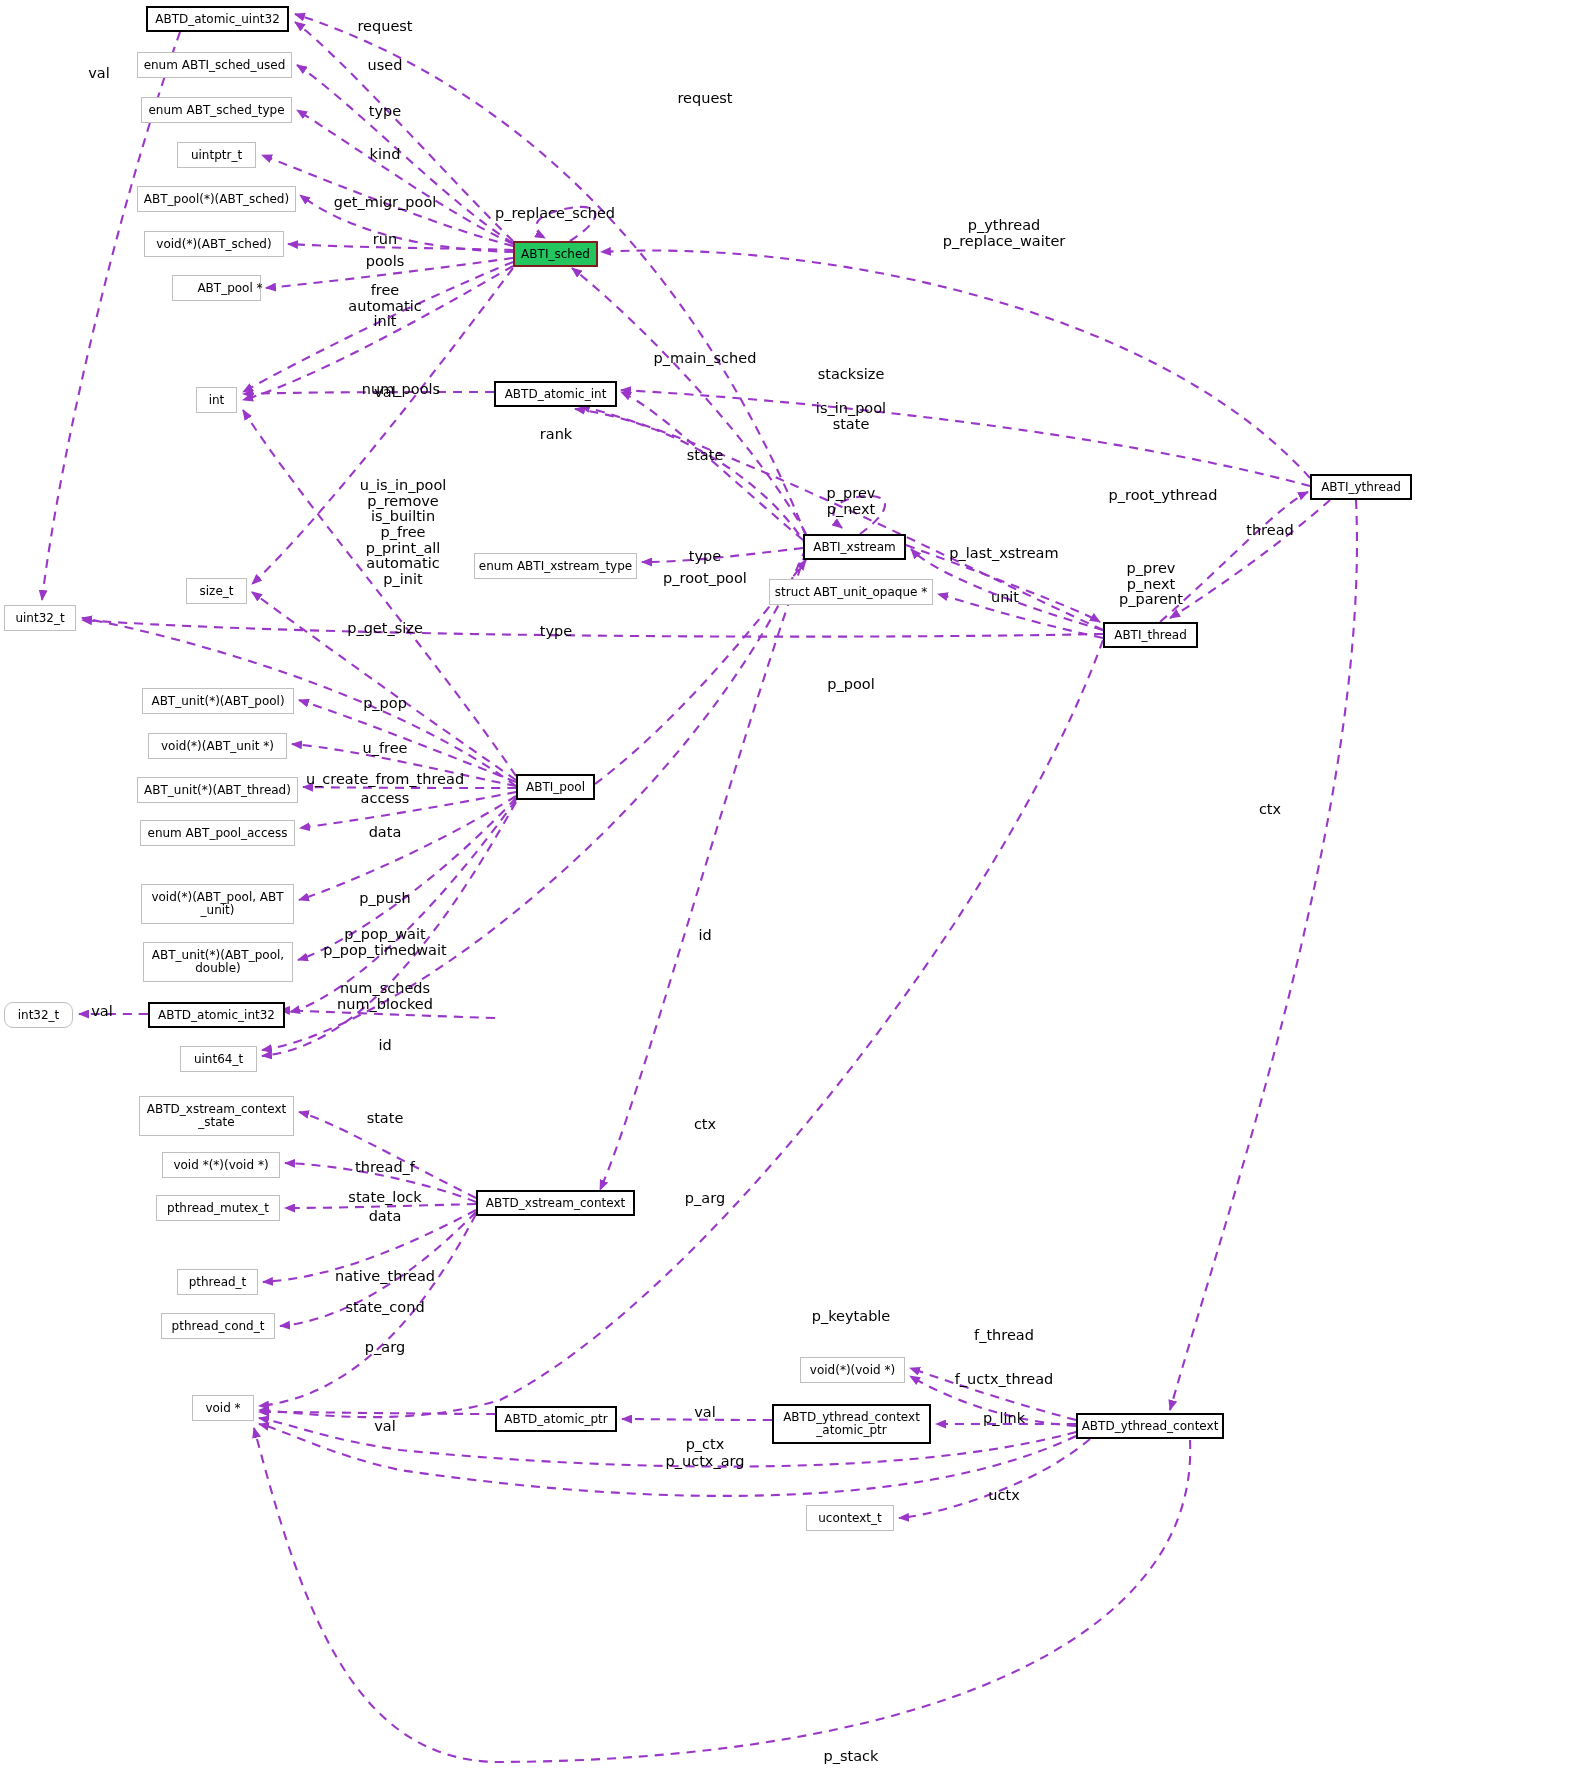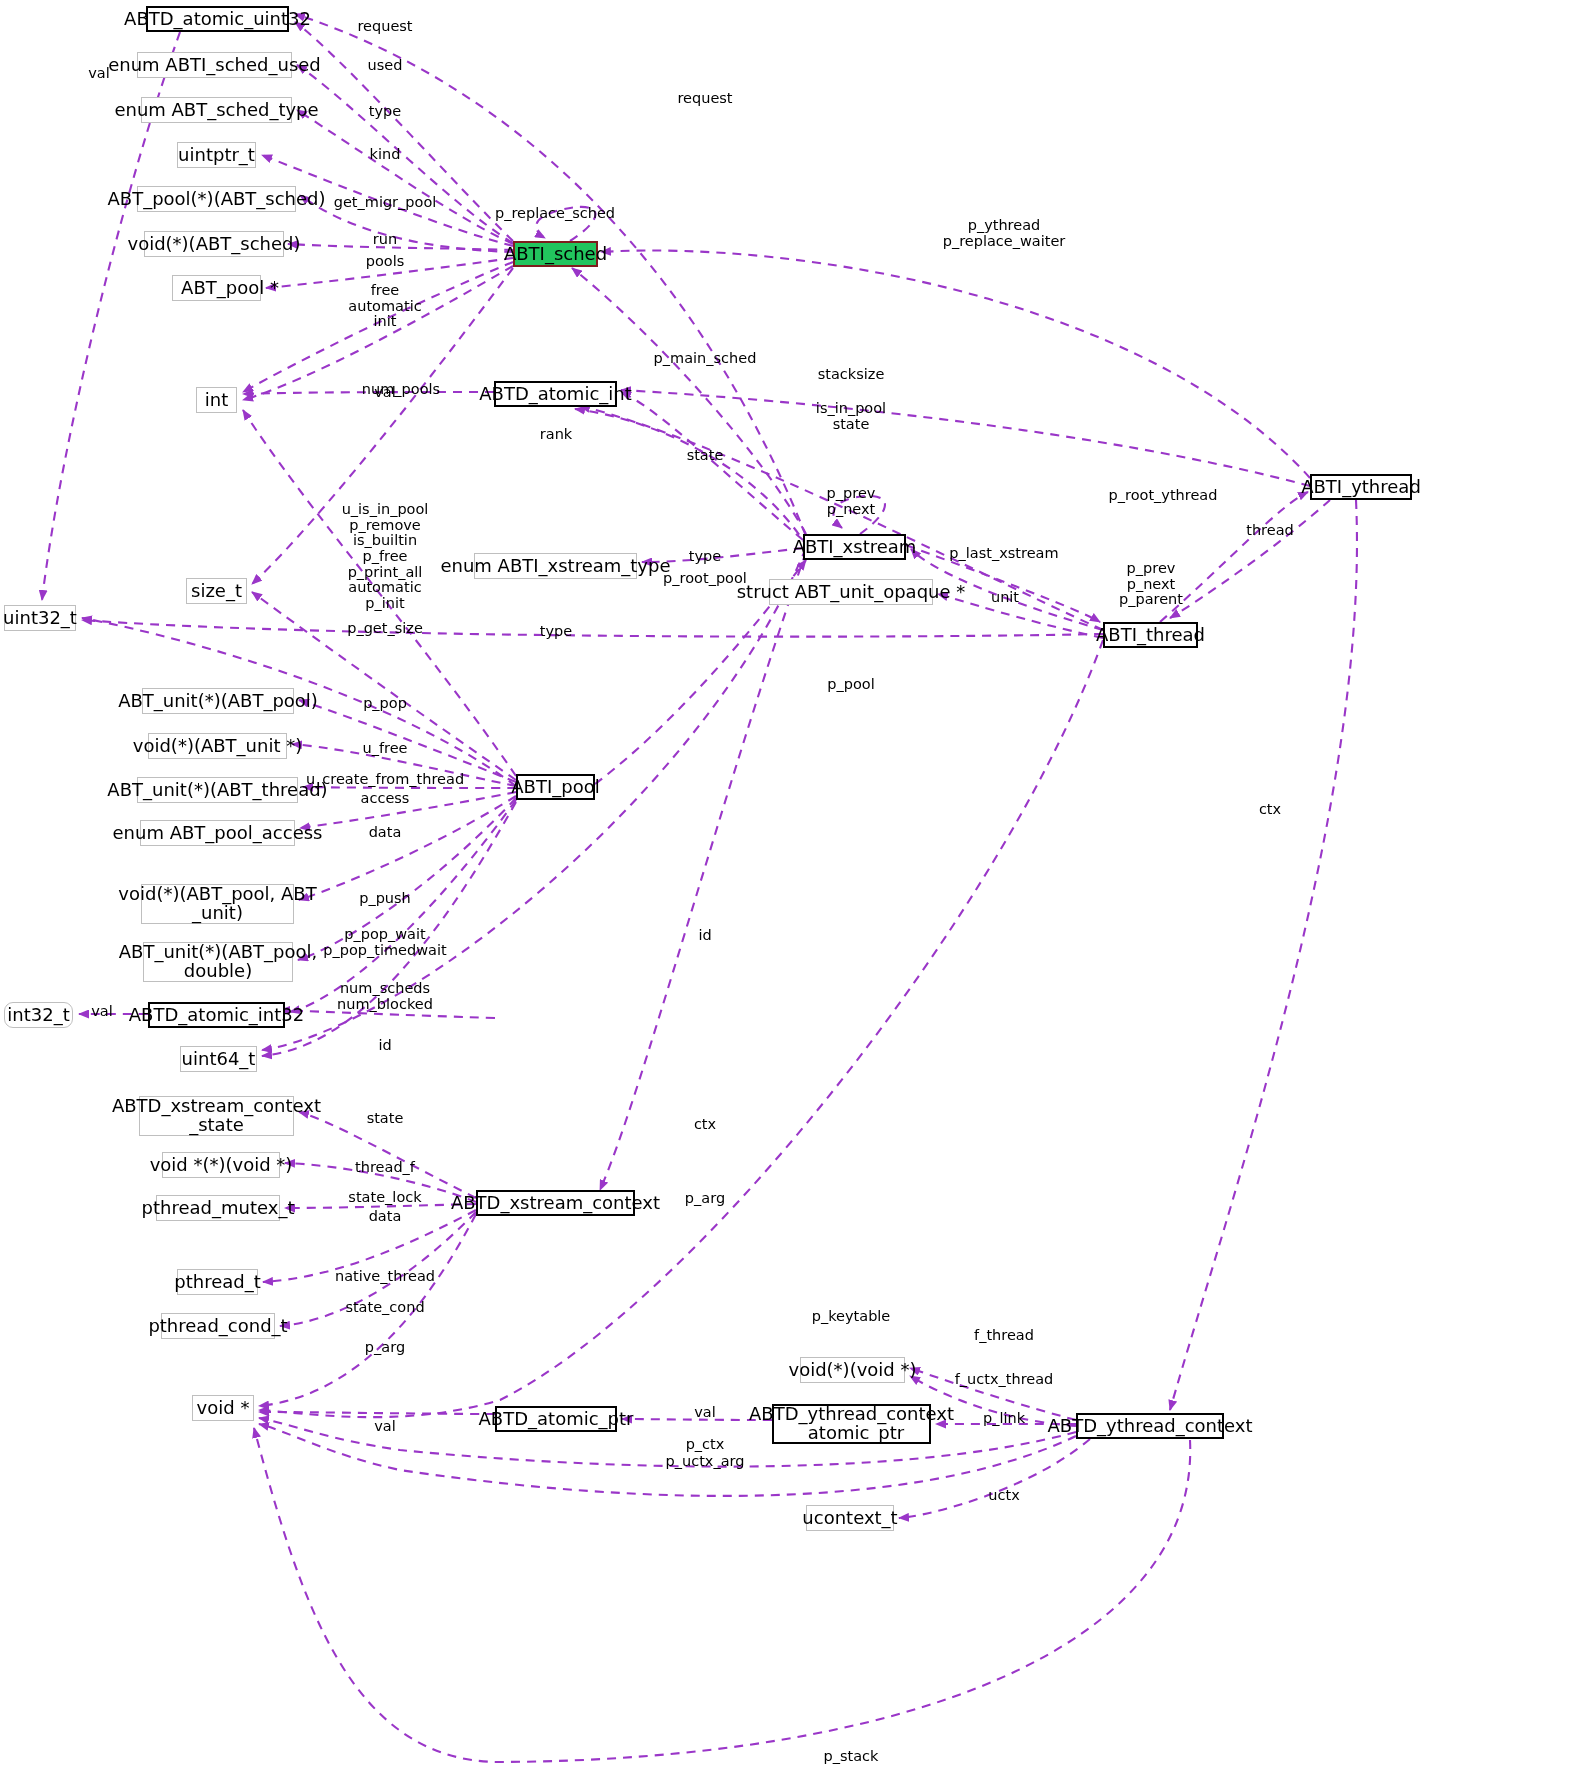--- a/index.html
+++ b/index.html
@@ -7,21 +7,21 @@
   #canvas{position:relative;width:1595px;height:1772px;background:#fff;overflow:hidden;}
   svg#edges{position:absolute;left:0;top:0;width:1595px;height:1772px;}
   .node{
     position:absolute;
     box-sizing:border-box;
     display:flex;align-items:center;justify-content:center;
     text-align:center;
     background:#ffffff;
     border:1px solid #bfbfbf;
     color:#000;
-    font-size:18px;
+    font-size:12px;
     line-height:1.05;
     white-space:pre;
   }
   .node.bold{border:2px solid #000000;}
   .node.current{background:#22c55e;border:2px solid #7f1d1d;}
   .elabel{
     position:absolute;
     color:#000;
     font-size:14.5px;
     line-height:1.08;
@@ -207,21 +207,21 @@
 p_replace_waiter</div>
       <div class="elabel" style="left: 705px; top: 351px;">p_main_sched</div>
       <div class="elabel" style="left: 385px; top: 385px;">val</div>
       <div class="elabel" style="left: 385px; top: 382px; margin-left: 16px;">num_pools</div>
       <div class="elabel" style="left: 556px; top: 427px;">rank</div>
       <div class="elabel" style="left: 705px; top: 448px;">state</div>
       <div class="elabel" style="left: 851px; top: 367px;">stacksize</div>
       <div class="elabel" style="left: 851px; top: 401px;">is_in_pool
 state</div>
       <div class="elabel" style="left: 99px; top: 66px;">val</div>
-      <div class="elabel" style="left: 385px; top: 478px; margin-top: 24px;">u_is_in_pool
+      <div class="elabel" style="left: 403px; top: 478px;">u_is_in_pool
 p_remove
 is_builtin
 p_free
 p_print_all
 automatic
 p_init</div>
       <div class="elabel" style="left: 851px; top: 486px;">p_prev
 p_next</div>
       <div class="elabel" style="left: 705px; top: 549px;">type</div>
       <div class="elabel" style="left: 705px; top: 571px;">p_root_pool</div>

